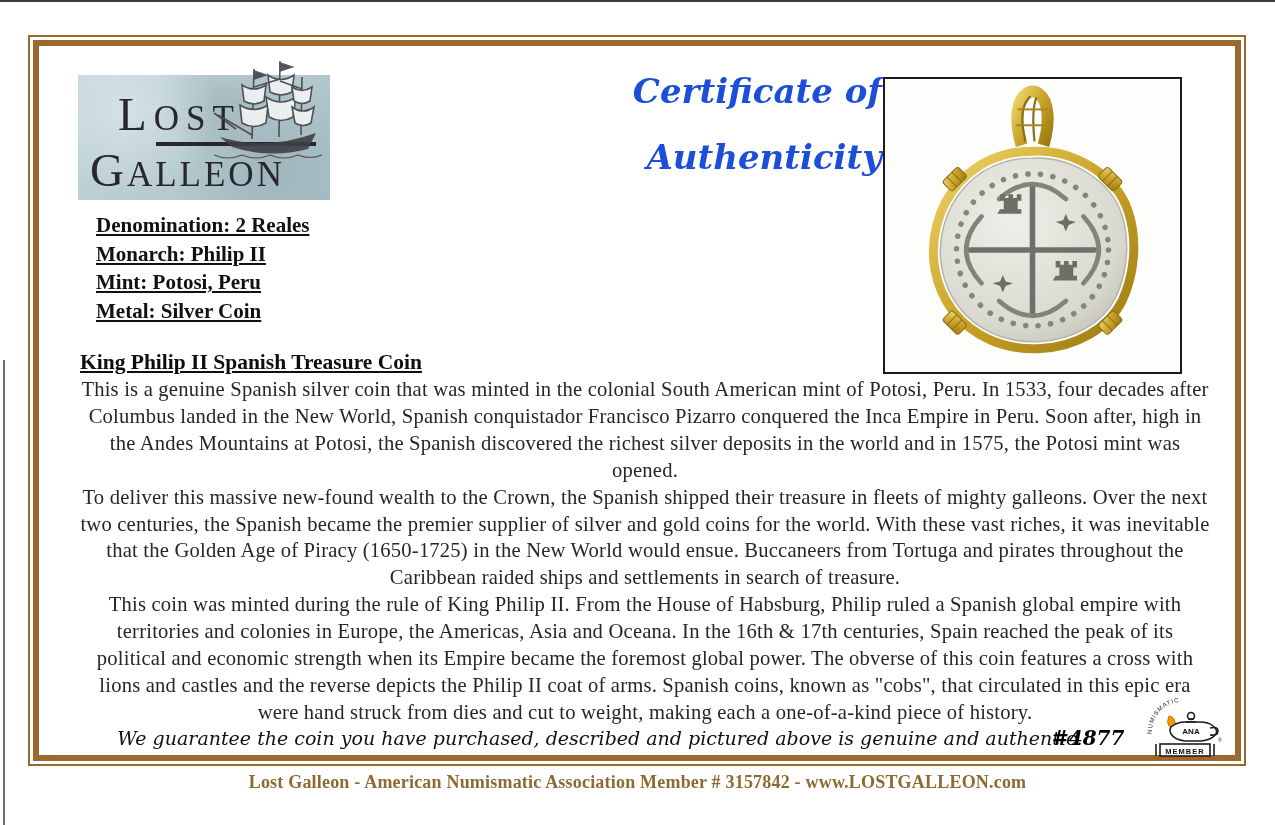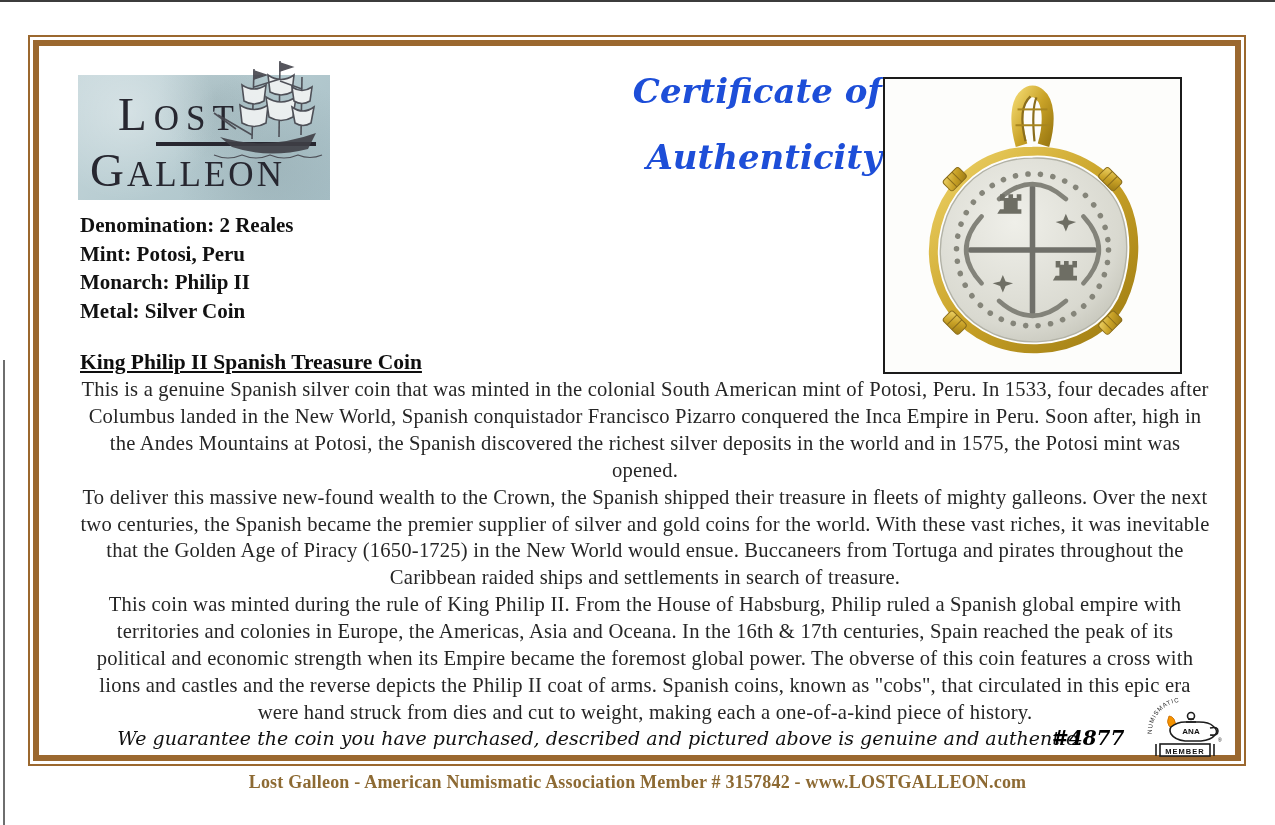--- a/index.html
+++ b/index.html
@@ -35,21 +35,21 @@
          font-family:"DejaVu Serif",serif;font-style:italic;font-weight:600;
          font-size:34px;line-height:66px;color:#1d4ed8;text-align:right;}
 
   
   .coin-box{position:absolute;left:883px;top:77px;width:299px;height:297px;
             border:2px solid #1b1b1b;box-sizing:border-box;background:#fdfdfb;}
   .coin-box svg{width:100%;height:100%;display:block;}
 
   
   .details{position:absolute;top:211px;font-weight:bold;font-size:21px;line-height:28.5px;color:#111;}
-  .details-left{left:80px;}
+  .details-left{left:96px;text-decoration:underline;}
   .details-right{left:455px;}
 
   
   .article{position:absolute;left:80px;top:349px;width:1130px;color:#262626;}
   .article h2{margin:0;font-size:21.5px;line-height:27px;color:#0e0e0e;text-decoration:underline;}
   .article p{margin:0;font-size:20.6px;line-height:26.9px;letter-spacing:.2px;text-align:center;}
 
   
   .guarantee{position:absolute;left:80px;top:727px;width:1040px;text-align:center;
              font-family:"DejaVu Serif",serif;font-style:italic;font-size:19px;color:#111;}
@@ -172,22 +172,22 @@
           <path d="M104 148 h26 v-5 h-4 v-9 h4 v-7 h-5 v4 h-4 v-4 h-5 v4 h-4 v-4 h-5 v7 h4 v9 h-4 z" transform="translate(66,56)"></path>
           <path d="M184 140 l3 7 8 2 -8 3 -3 7 -3 -7 -8 -3 8 -2 z" transform="translate(0,-8)"></path>
           <path d="M184 140 l3 7 8 2 -8 3 -3 7 -3 -7 -8 -3 8 -2 z" transform="translate(-68,58)"></path>
         </g>
       </g>
     </svg>
   </div>
 
   <div class="details details-left">
     <div>Denomination: 2 Reales</div>
+    <div>Monarch: Philip II</div>
     <div>Mint: Potosi, Peru</div>
-    <div>Monarch: Philip II</div>
     <div>Metal: Silver Coin</div>
   </div>
 
   <div class="article">
     <h2>King Philip II Spanish Treasure Coin</h2>
     <p>This is a genuine Spanish silver coin that was minted in the colonial South American mint of Potosi, Peru. In 1533, four decades after Columbus landed in the New World, Spanish conquistador Francisco Pizarro conquered the Inca Empire in Peru. Soon after, high in the Andes Mountains at Potosi, the Spanish discovered the richest silver deposits in the world and in 1575, the Potosi mint was opened.</p>
     <p>To deliver this massive new-found wealth to the Crown, the Spanish shipped their treasure in fleets of mighty galleons. Over the next two centuries, the Spanish became the premier supplier of silver and gold coins for the world. With these vast riches, it was inevitable that the Golden Age of Piracy (1650-1725) in the New World would ensue. Buccaneers from Tortuga and pirates throughout the Caribbean raided ships and settlements in search of treasure.</p>
     <p>This coin was minted during the rule of King Philip II. From the House of Habsburg, Philip ruled a Spanish global empire with territories and colonies in Europe, the Americas, Asia and Oceana. In the 16th &amp; 17th centuries, Spain reached the peak of its political and economic strength when its Empire became the foremost global power. The obverse of this coin features a cross with lions and castles and the reverse depicts the Philip II coat of arms. Spanish coins, known as "cobs", that circulated in this epic era were hand struck from dies and cut to weight, making each a one-of-a-kind piece of history.</p>
   </div>
 

